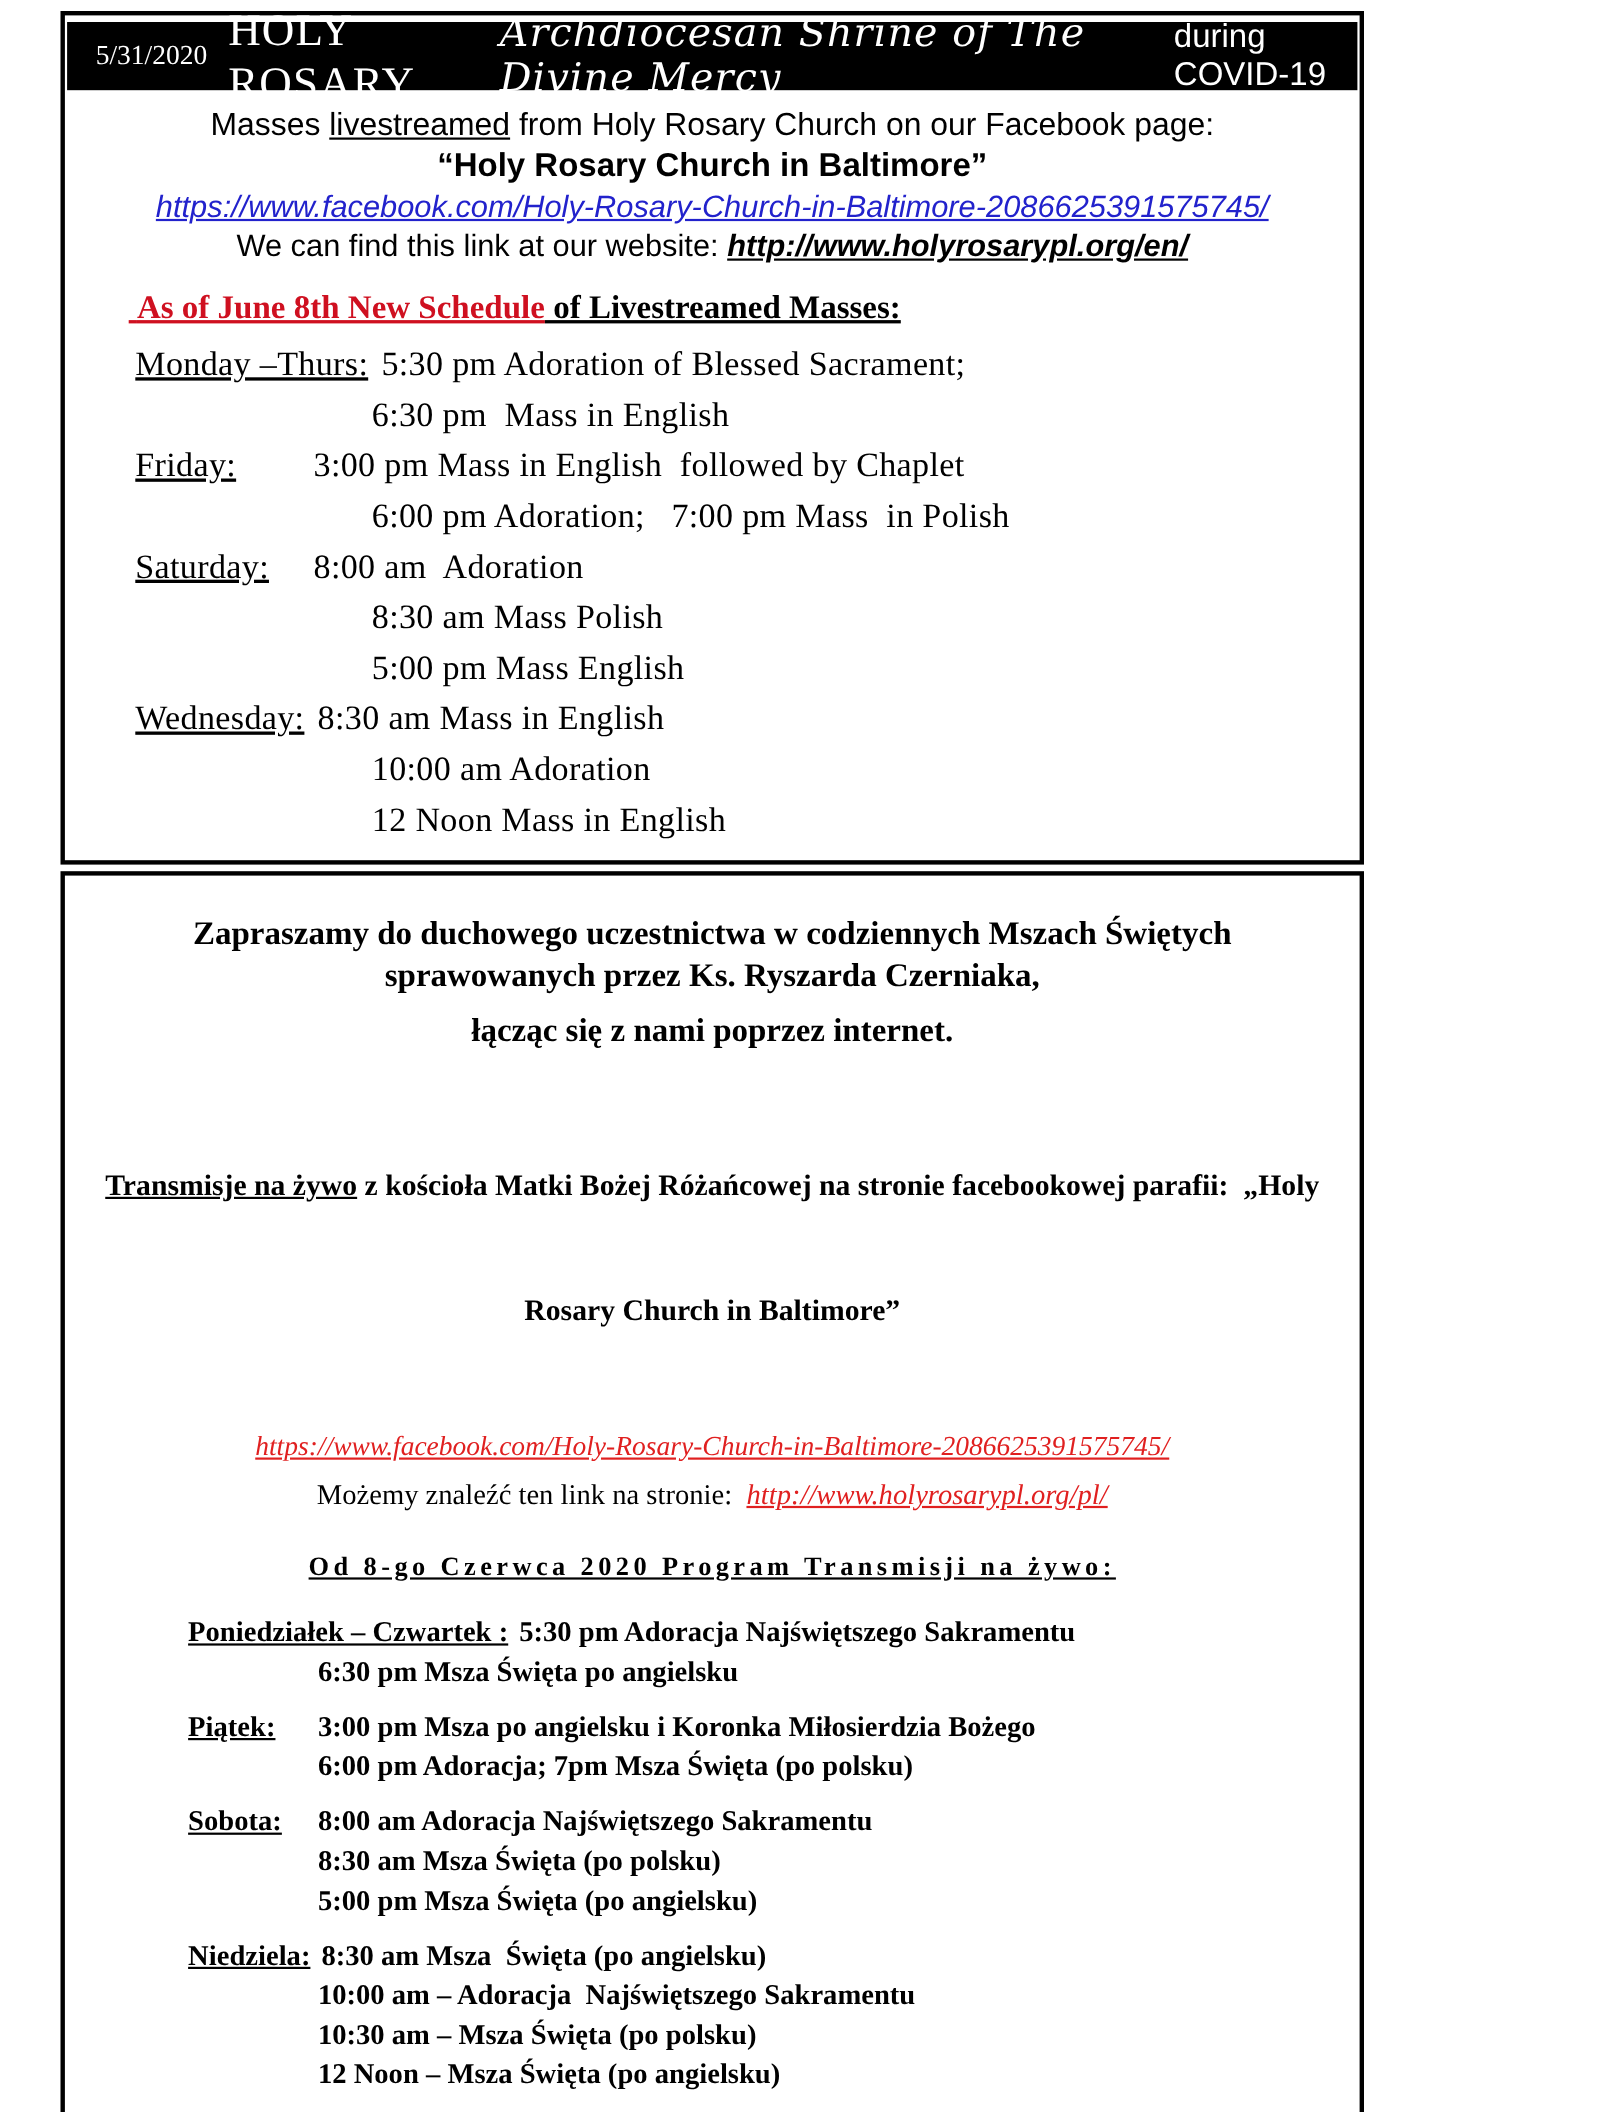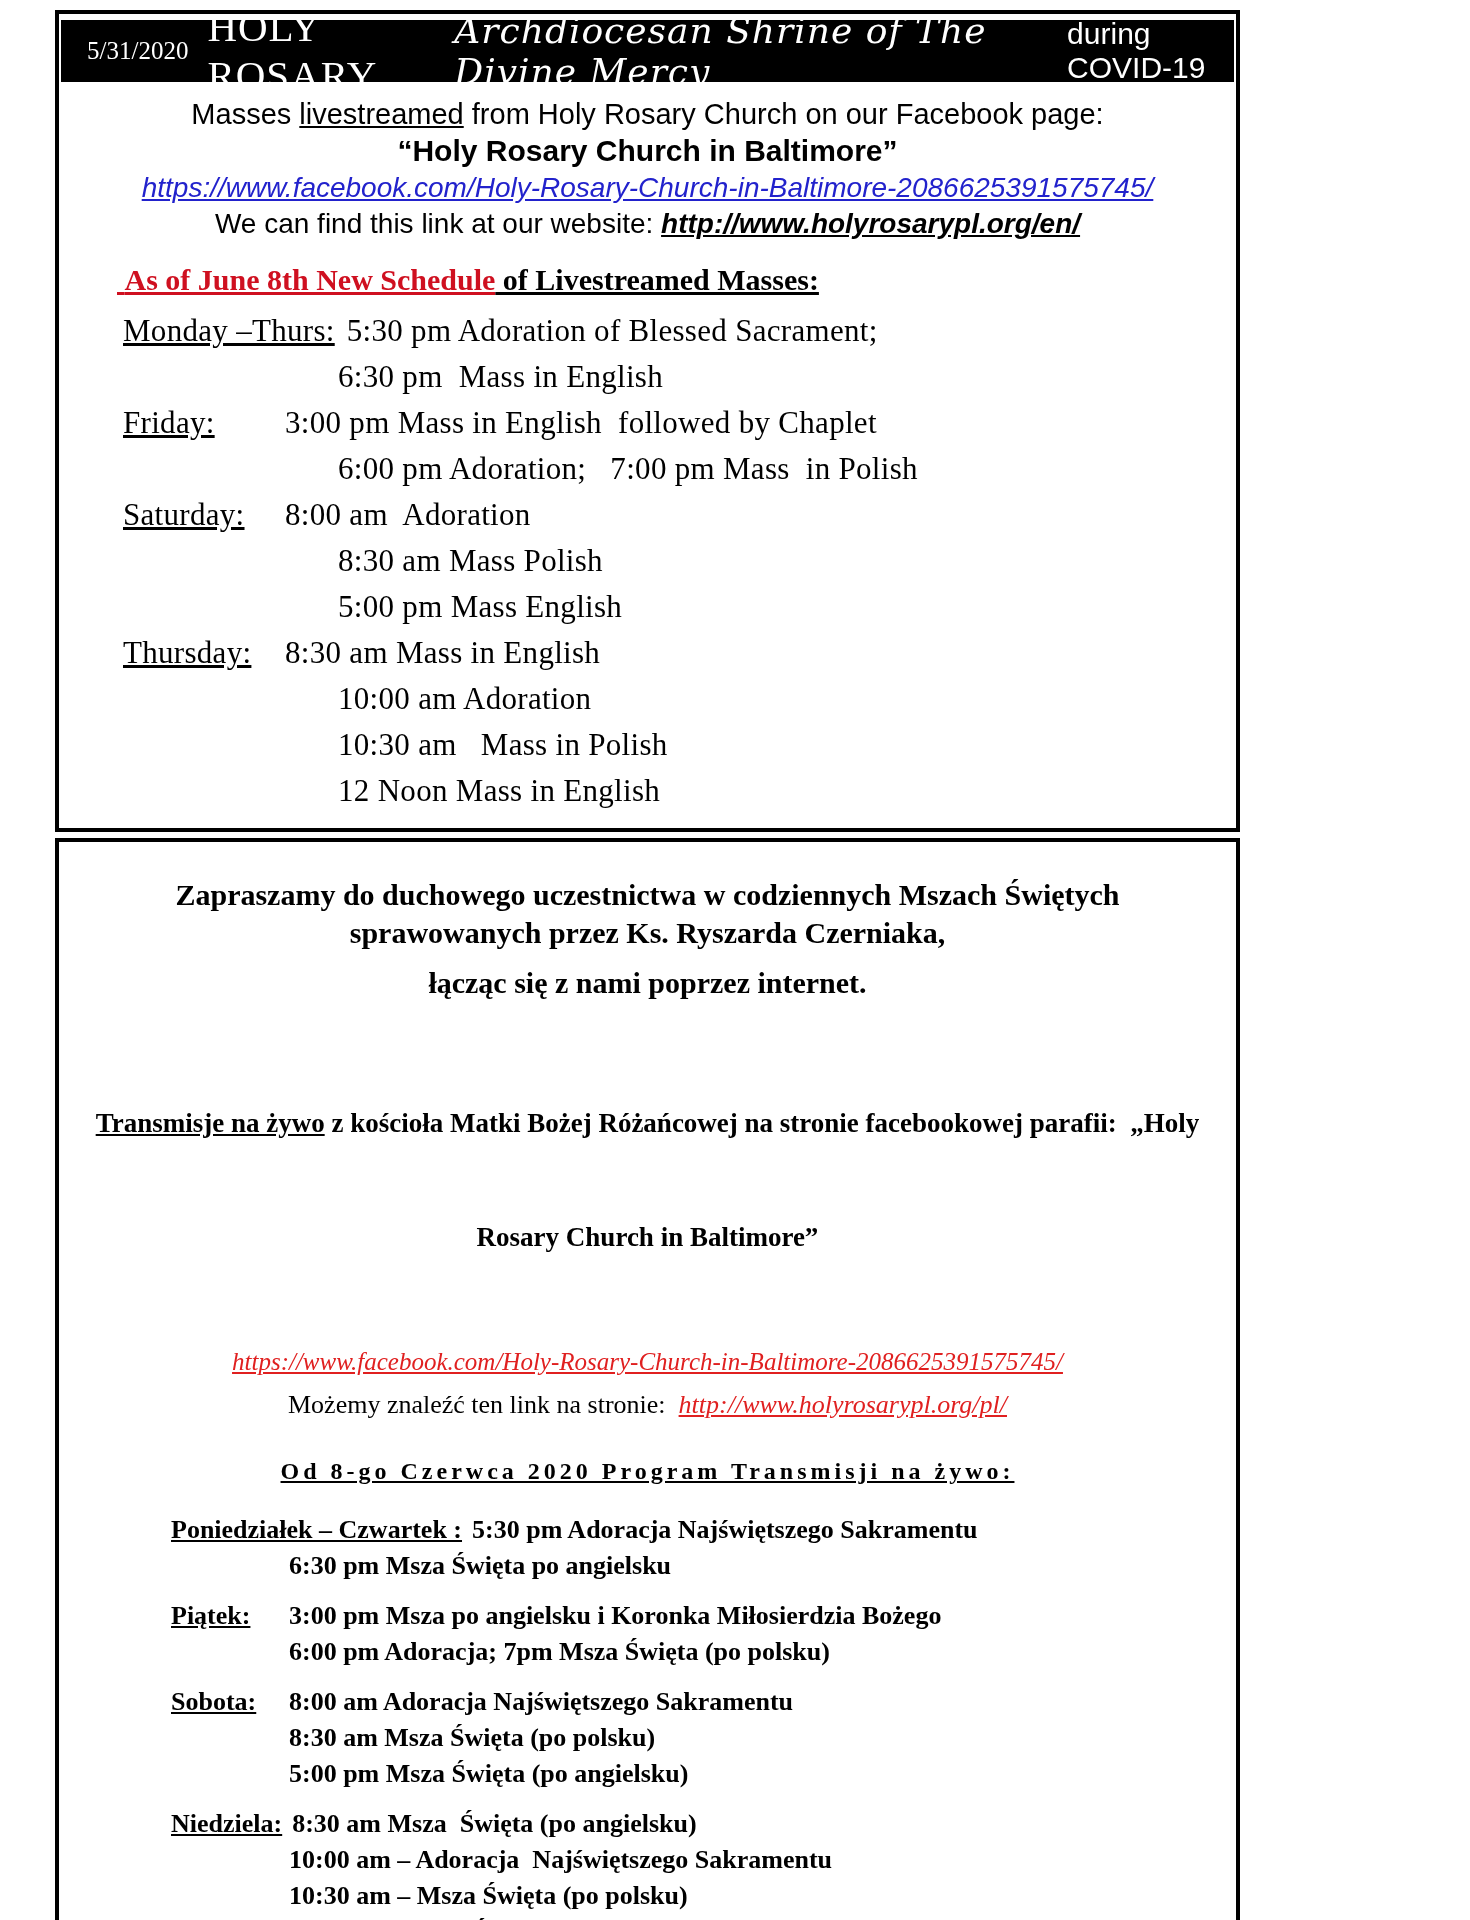--- a/index.html
+++ b/index.html
@@ -85,23 +85,22 @@
         <div class="erow">
           <div class="eline"><span class="eday">Friday:</span><span>3:00 pm Mass in English  followed by Chaplet</span></div>
           <div class="eline cont">6:00 pm Adoration;   7:00 pm Mass  in Polish</div>
         </div>
         <div class="erow">
           <div class="eline"><span class="eday">Saturday:</span><span>8:00 am  Adoration</span></div>
           <div class="eline cont">8:30 am Mass Polish</div>
           <div class="eline cont">5:00 pm Mass English</div>
         </div>
         <div class="erow">
-          <div class="eline"><span class="eday">Thursday:</span><span>8:30 am Mass in English</span></div>
+          <div class="eline"><span class="eday">Wednesday:</span><span>8:30 am Mass in English</span></div>
           <div class="eline cont">10:00 am Adoration</div>
-          <div class="eline cont">10:30 am   Mass in Polish</div>
           <div class="eline cont">12 Noon Mass in English</div>
         </div>
       </div>
     </div>
 
     <div class="box box2">
 
       <div class="pintro">
         <div>Zapraszamy do duchowego uczestnictwa w codziennych Mszach Świętych</div>
         <div>sprawowanych przez Ks. Ryszarda Czerniaka,</div>

